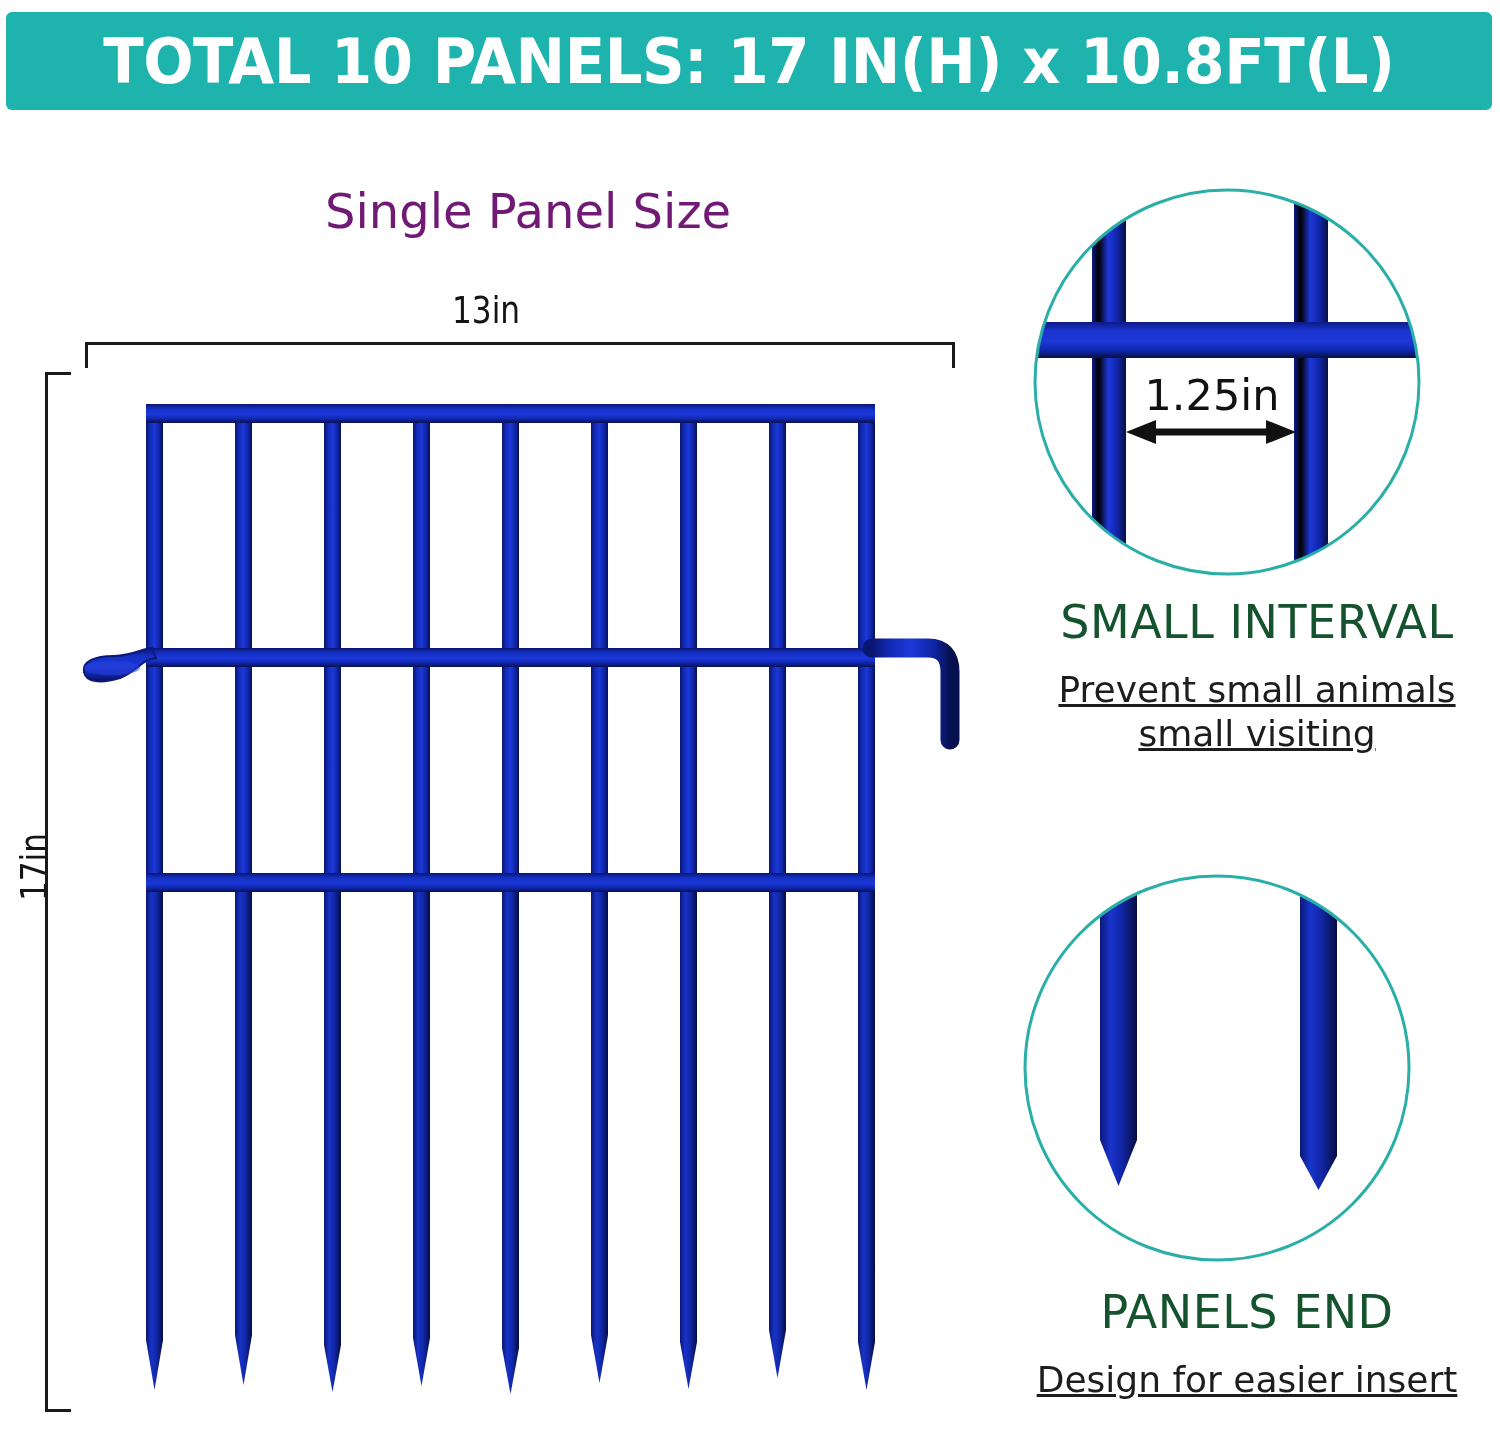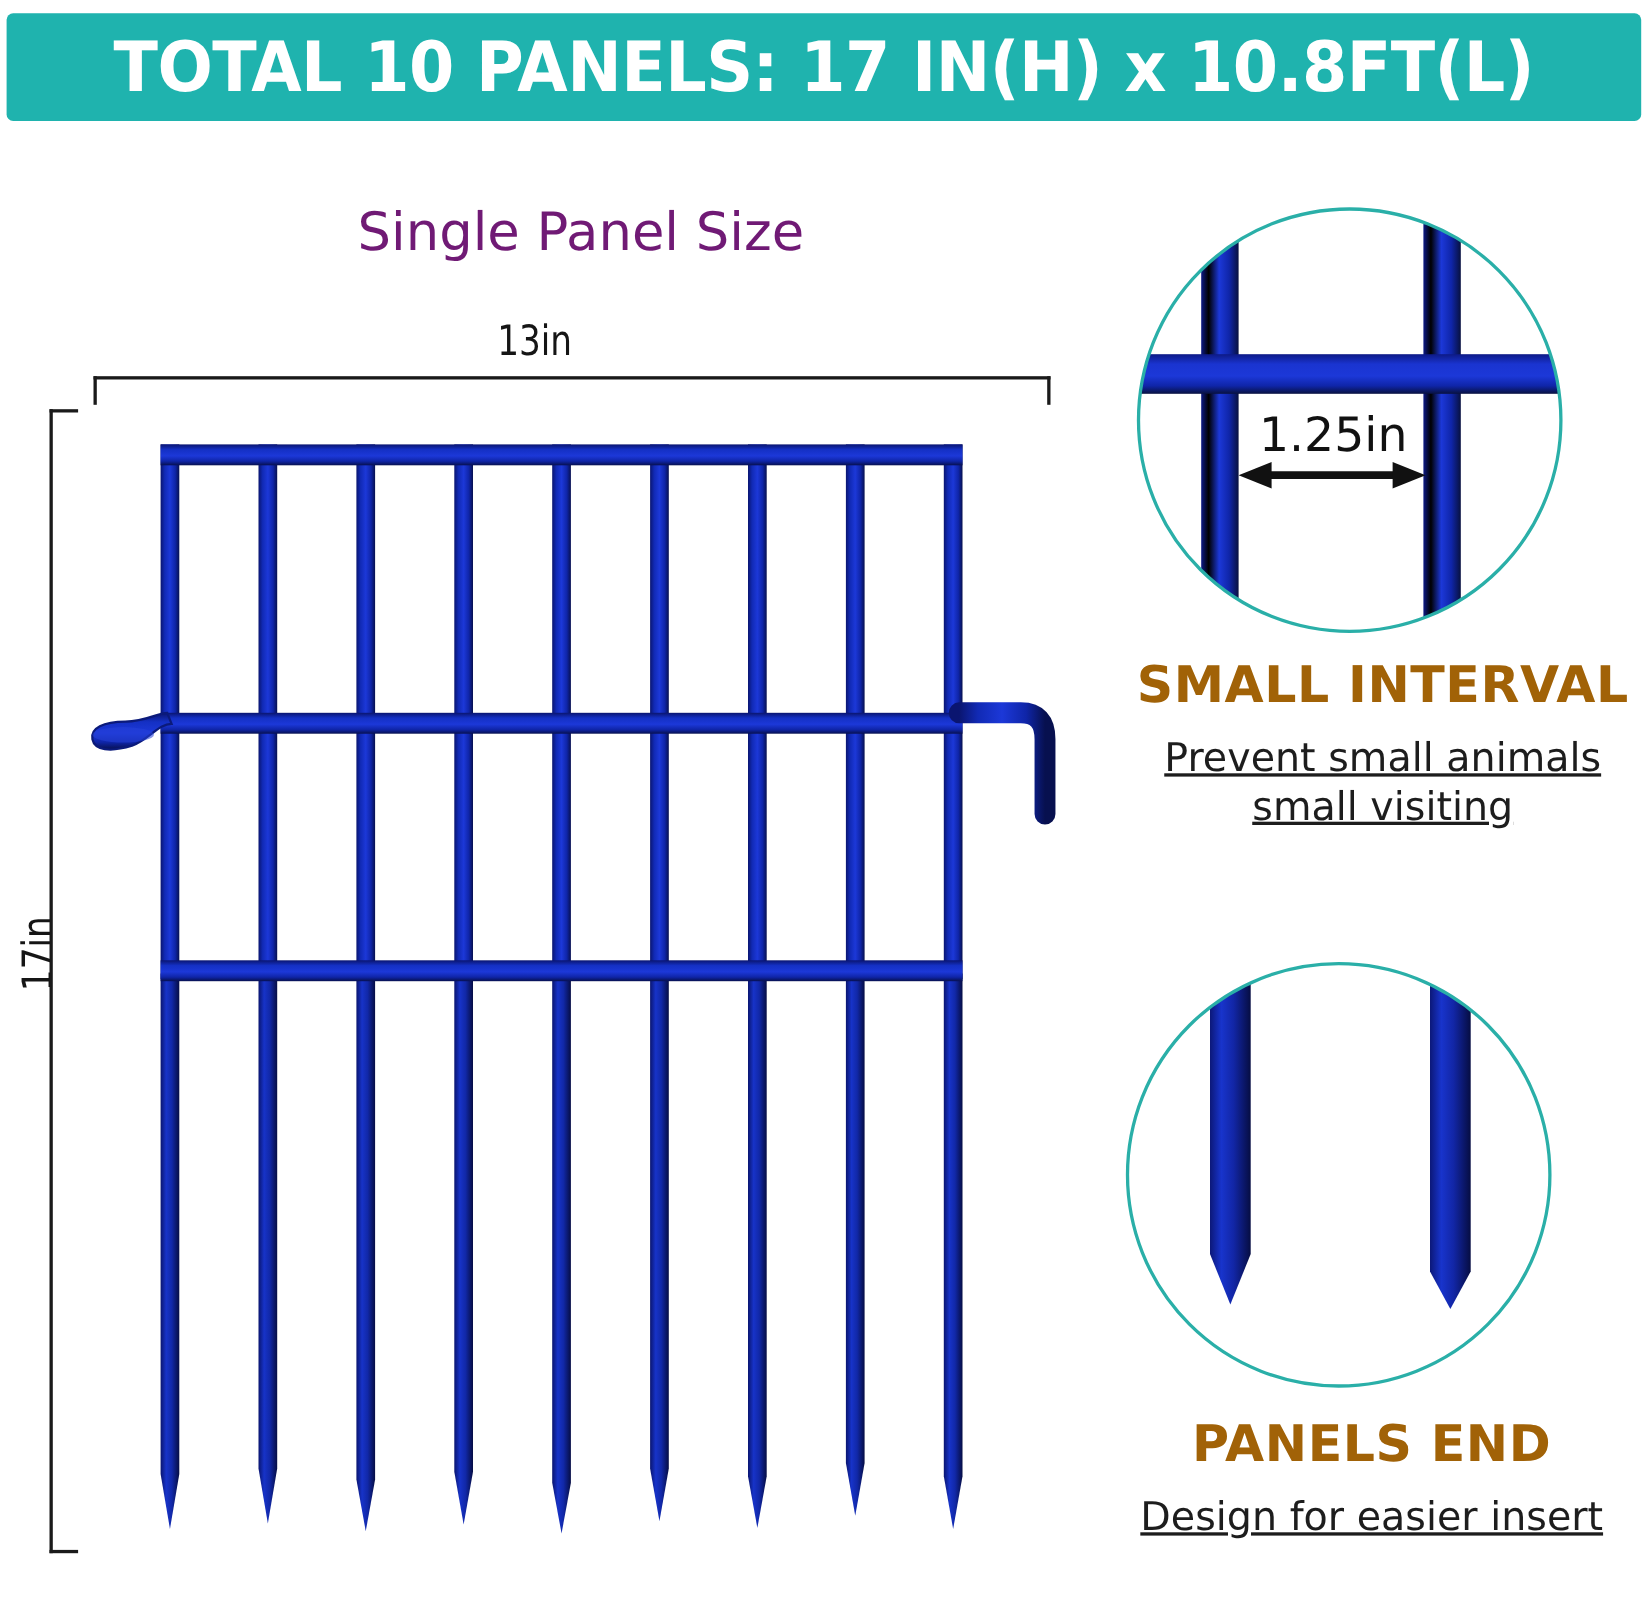--- a/index.html
+++ b/index.html
@@ -117,22 +117,22 @@
   #feature-interval { left: 1022px; top: 182px; }
   #feature-sharp    { left: 1012px; top: 868px; }
 
   .feature-circle-wrap {
     width: 100%;
     display: flex;
     justify-content: flex-start;
   }
   .feature-heading {
     font-size: 46px;
-    font-weight: bold;
-    color: #a16207;
+    font-weight: normal;
+    color: #14532d;
     letter-spacing: 0.5px;
     white-space: nowrap;
     line-height: 1.05;
   }
   #feature-interval .feature-heading { margin-top: 16px; }
   #feature-sharp .feature-heading { margin-top: 20px; }
 
   .feature-desc {
     font-size: 36px;
     font-weight: 400;

